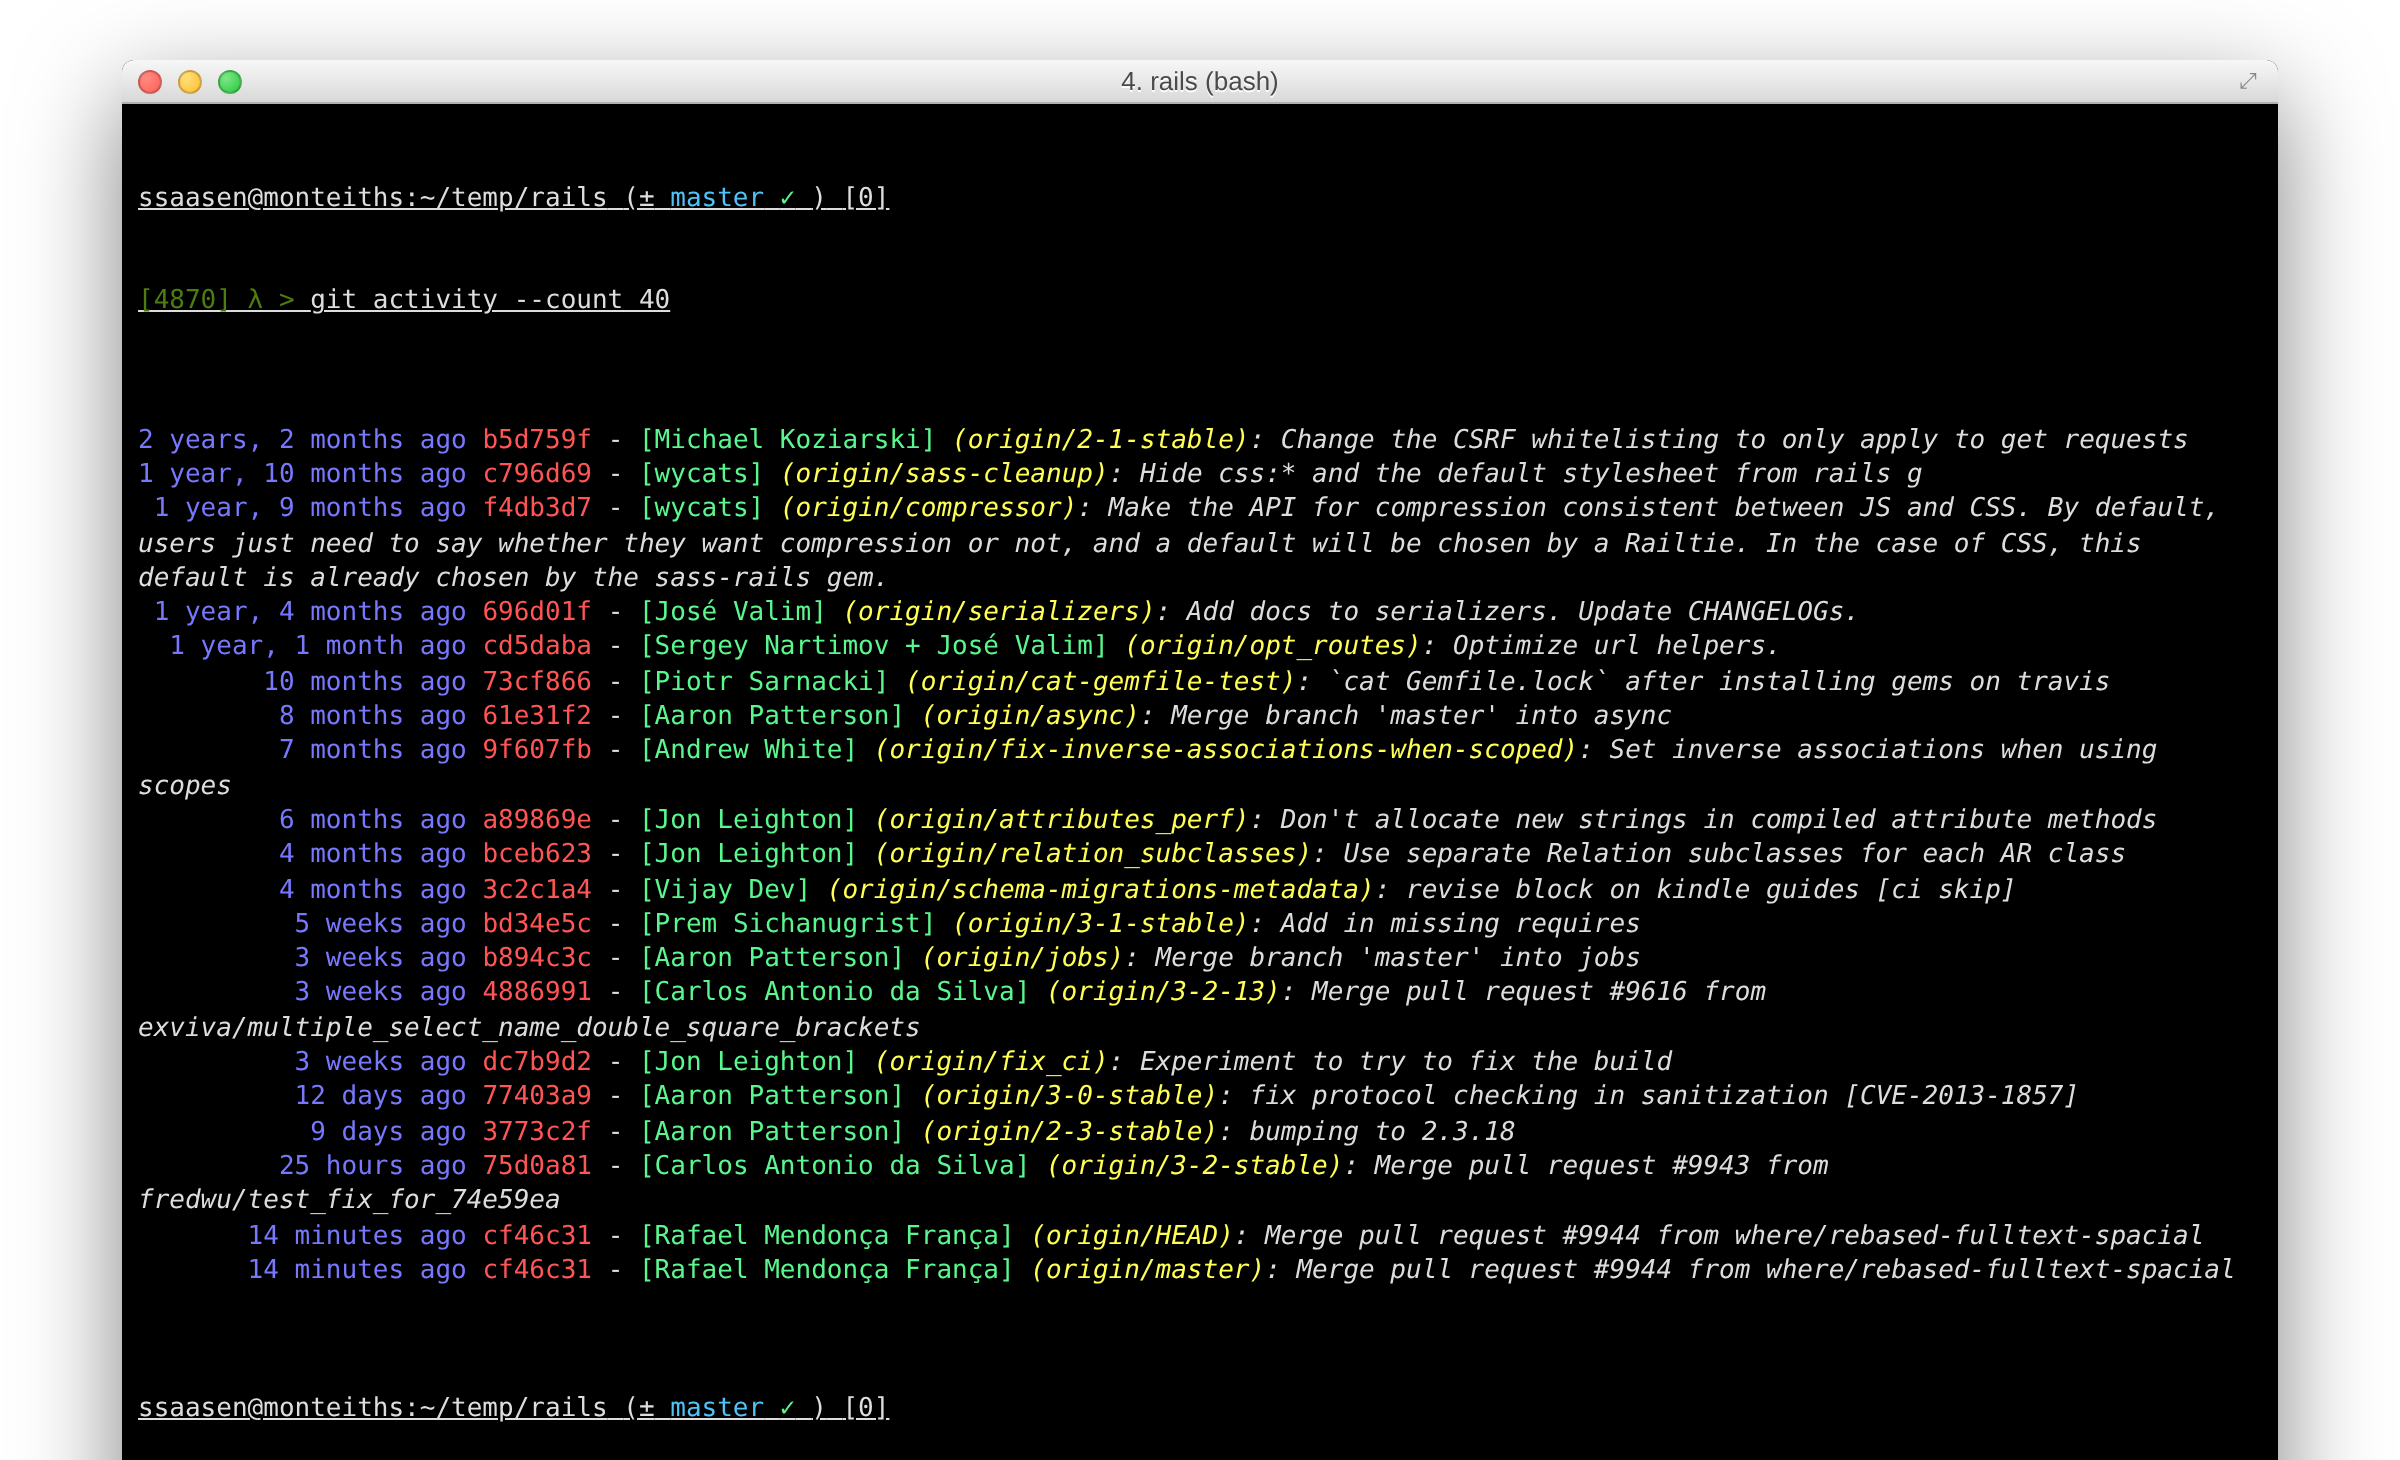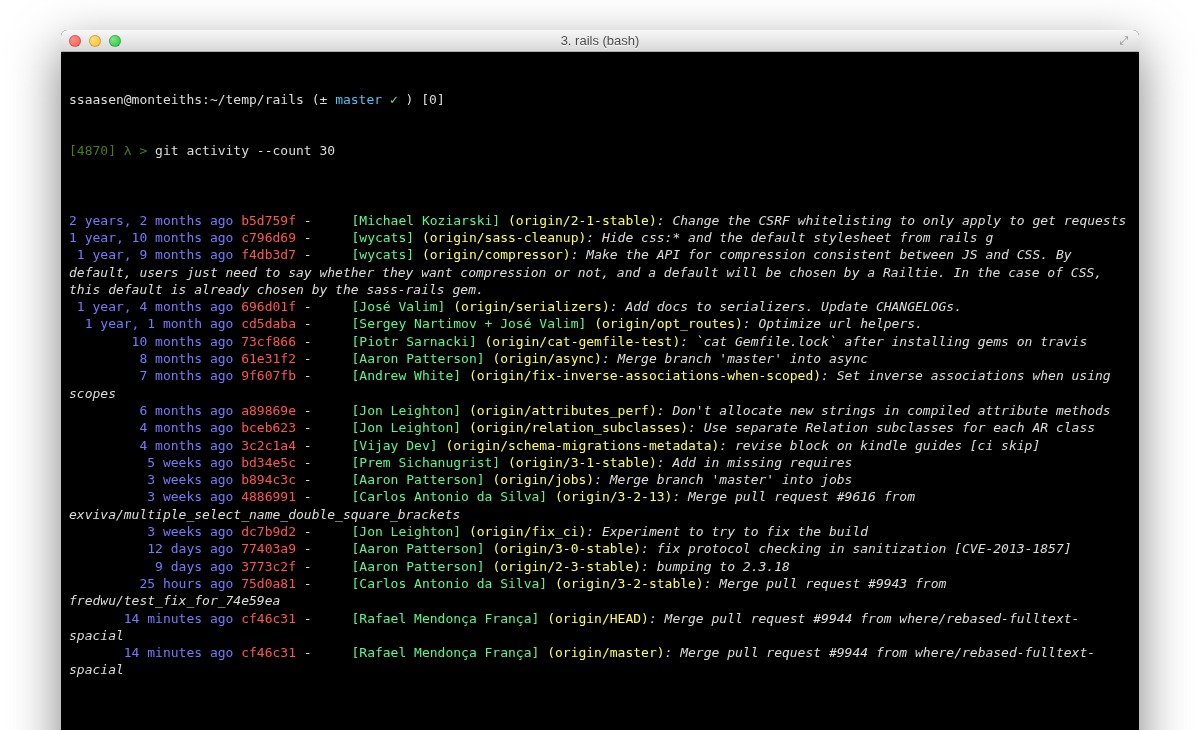--- a/index.html
+++ b/index.html
@@ -56,47 +56,47 @@
       line-height: 17.3px;
       color: #ddd;
       white-space: pre-wrap;
       word-break: break-word;
     }
     .ps1-host { color: #ddd; }
     .ps1-git { color: #ddd; }
     .ps1-branch { color: #4fc3f7; }
     .ps1-check { color: #5af78e; }
     .ps1-lambda { color: #4d7c0f; }
-    .prompt-line { color: #ddd; }
+    .prompt-line { color: #ddd; text-decoration: underline; }
     .cmd { color: #ddd; }
     .age { color: #7878ff; }
     .hash { color: #ff5555; }
     .dash { color: #ddd; }
-    .author { color: #5af78e; margin-left: 32px; }
-    .branch { color: #ffff55; }
+    .author { color: #5af78e; }
+    .branch { color: #ffff55; font-style: italic; }
     .msg { color: #ddd; font-style: italic; }
     #entries > div { }
     #entries .age-cell { white-space: pre; }
   </style>
 </head>
 <body>
 
 <div class="window">
   <div class="title-bar">
     <div class="traffic-lights">
       <div class="light red"></div>
       <div class="light yellow"></div>
       <div class="light green"></div>
     </div>
-    <div class="title-text">3. rails (bash)</div>
+    <div class="title-text">4. rails (bash)</div>
     <div class="resize-icon">⤢</div>
   </div>
 
   <div class="terminal">
     <div class="prompt-line"><span class="ps1-host">ssaasen@monteiths:~/temp/rails</span><span> </span><span class="ps1-git">(</span><span class="ps1-git">±</span><span> </span><span class="ps1-branch">master</span><span> </span><span class="ps1-check">✓</span><span> </span><span class="ps1-git">)</span><span> </span><span class="ps1-host">[0]</span></div>
-    <div class="prompt-line"><span class="ps1-lambda">[4870] λ &gt; </span><span class="cmd">git activity --count 30</span></div>
+    <div class="prompt-line"><span class="ps1-lambda">[4870] λ &gt; </span><span class="cmd">git activity --count 40</span></div>
 
     <div id="entries"><div><span class="age age-cell">2 years, 2 months ago</span> <span class="hash">b5d759f</span><span class="dash"> - </span><span class="author">[Michael Koziarski]</span> <span class="branch">(origin/2-1-stable)</span><span class="msg">: Change the CSRF whitelisting to only apply to get requests</span></div><div><span class="age age-cell">1 year, 10 months ago</span> <span class="hash">c796d69</span><span class="dash"> - </span><span class="author">[wycats]</span> <span class="branch">(origin/sass-cleanup)</span><span class="msg">: Hide css:* and the default stylesheet from rails g</span></div><div><span class="age age-cell"> 1 year, 9 months ago</span> <span class="hash">f4db3d7</span><span class="dash"> - </span><span class="author">[wycats]</span> <span class="branch">(origin/compressor)</span><span class="msg">: Make the API for compression consistent between JS and CSS. By default, users just need to say whether they want compression or not, and a default will be chosen by a Railtie. In the case of CSS, this default is already chosen by the sass-rails gem.</span></div><div><span class="age age-cell"> 1 year, 4 months ago</span> <span class="hash">696d01f</span><span class="dash"> - </span><span class="author">[José Valim]</span> <span class="branch">(origin/serializers)</span><span class="msg">: Add docs to serializers. Update CHANGELOGs.</span></div><div><span class="age age-cell">  1 year, 1 month ago</span> <span class="hash">cd5daba</span><span class="dash"> - </span><span class="author">[Sergey Nartimov + José Valim]</span> <span class="branch">(origin/opt_routes)</span><span class="msg">: Optimize url helpers.</span></div><div><span class="age age-cell">        10 months ago</span> <span class="hash">73cf866</span><span class="dash"> - </span><span class="author">[Piotr Sarnacki]</span> <span class="branch">(origin/cat-gemfile-test)</span><span class="msg">: `cat Gemfile.lock` after installing gems on travis</span></div><div><span class="age age-cell">         8 months ago</span> <span class="hash">61e31f2</span><span class="dash"> - </span><span class="author">[Aaron Patterson]</span> <span class="branch">(origin/async)</span><span class="msg">: Merge branch 'master' into async</span></div><div><span class="age age-cell">         7 months ago</span> <span class="hash">9f607fb</span><span class="dash"> - </span><span class="author">[Andrew White]</span> <span class="branch">(origin/fix-inverse-associations-when-scoped)</span><span class="msg">: Set inverse associations when using scopes</span></div><div><span class="age age-cell">         6 months ago</span> <span class="hash">a89869e</span><span class="dash"> - </span><span class="author">[Jon Leighton]</span> <span class="branch">(origin/attributes_perf)</span><span class="msg">: Don't allocate new strings in compiled attribute methods</span></div><div><span class="age age-cell">         4 months ago</span> <span class="hash">bceb623</span><span class="dash"> - </span><span class="author">[Jon Leighton]</span> <span class="branch">(origin/relation_subclasses)</span><span class="msg">: Use separate Relation subclasses for each AR class</span></div><div><span class="age age-cell">         4 months ago</span> <span class="hash">3c2c1a4</span><span class="dash"> - </span><span class="author">[Vijay Dev]</span> <span class="branch">(origin/schema-migrations-metadata)</span><span class="msg">: revise block on kindle guides [ci skip]</span></div><div><span class="age age-cell">          5 weeks ago</span> <span class="hash">bd34e5c</span><span class="dash"> - </span><span class="author">[Prem Sichanugrist]</span> <span class="branch">(origin/3-1-stable)</span><span class="msg">: Add in missing requires</span></div><div><span class="age age-cell">          3 weeks ago</span> <span class="hash">b894c3c</span><span class="dash"> - </span><span class="author">[Aaron Patterson]</span> <span class="branch">(origin/jobs)</span><span class="msg">: Merge branch 'master' into jobs</span></div><div><span class="age age-cell">          3 weeks ago</span> <span class="hash">4886991</span><span class="dash"> - </span><span class="author">[Carlos Antonio da Silva]</span> <span class="branch">(origin/3-2-13)</span><span class="msg">: Merge pull request #9616 from exviva/multiple_select_name_double_square_brackets</span></div><div><span class="age age-cell">          3 weeks ago</span> <span class="hash">dc7b9d2</span><span class="dash"> - </span><span class="author">[Jon Leighton]</span> <span class="branch">(origin/fix_ci)</span><span class="msg">: Experiment to try to fix the build</span></div><div><span class="age age-cell">          12 days ago</span> <span class="hash">77403a9</span><span class="dash"> - </span><span class="author">[Aaron Patterson]</span> <span class="branch">(origin/3-0-stable)</span><span class="msg">: fix protocol checking in sanitization [CVE-2013-1857]</span></div><div><span class="age age-cell">           9 days ago</span> <span class="hash">3773c2f</span><span class="dash"> - </span><span class="author">[Aaron Patterson]</span> <span class="branch">(origin/2-3-stable)</span><span class="msg">: bumping to 2.3.18</span></div><div><span class="age age-cell">         25 hours ago</span> <span class="hash">75d0a81</span><span class="dash"> - </span><span class="author">[Carlos Antonio da Silva]</span> <span class="branch">(origin/3-2-stable)</span><span class="msg">: Merge pull request #9943 from fredwu/test_fix_for_74e59ea</span></div><div><span class="age age-cell">       14 minutes ago</span> <span class="hash">cf46c31</span><span class="dash"> - </span><span class="author">[Rafael Mendonça França]</span> <span class="branch">(origin/HEAD)</span><span class="msg">: Merge pull request #9944 from where/rebased-fulltext-spacial</span></div><div><span class="age age-cell">       14 minutes ago</span> <span class="hash">cf46c31</span><span class="dash"> - </span><span class="author">[Rafael Mendonça França]</span> <span class="branch">(origin/master)</span><span class="msg">: Merge pull request #9944 from where/rebased-fulltext-spacial</span></div></div>
 
     <div class="prompt-line"><span class="ps1-host">ssaasen@monteiths:~/temp/rails</span><span> </span><span class="ps1-git">(</span><span class="ps1-git">±</span><span> </span><span class="ps1-branch">master</span><span> </span><span class="ps1-check">✓</span><span> </span><span class="ps1-git">)</span><span> </span><span class="ps1-host">[0]</span></div>
     
   </div>
 </div>
 
 </body></html>

